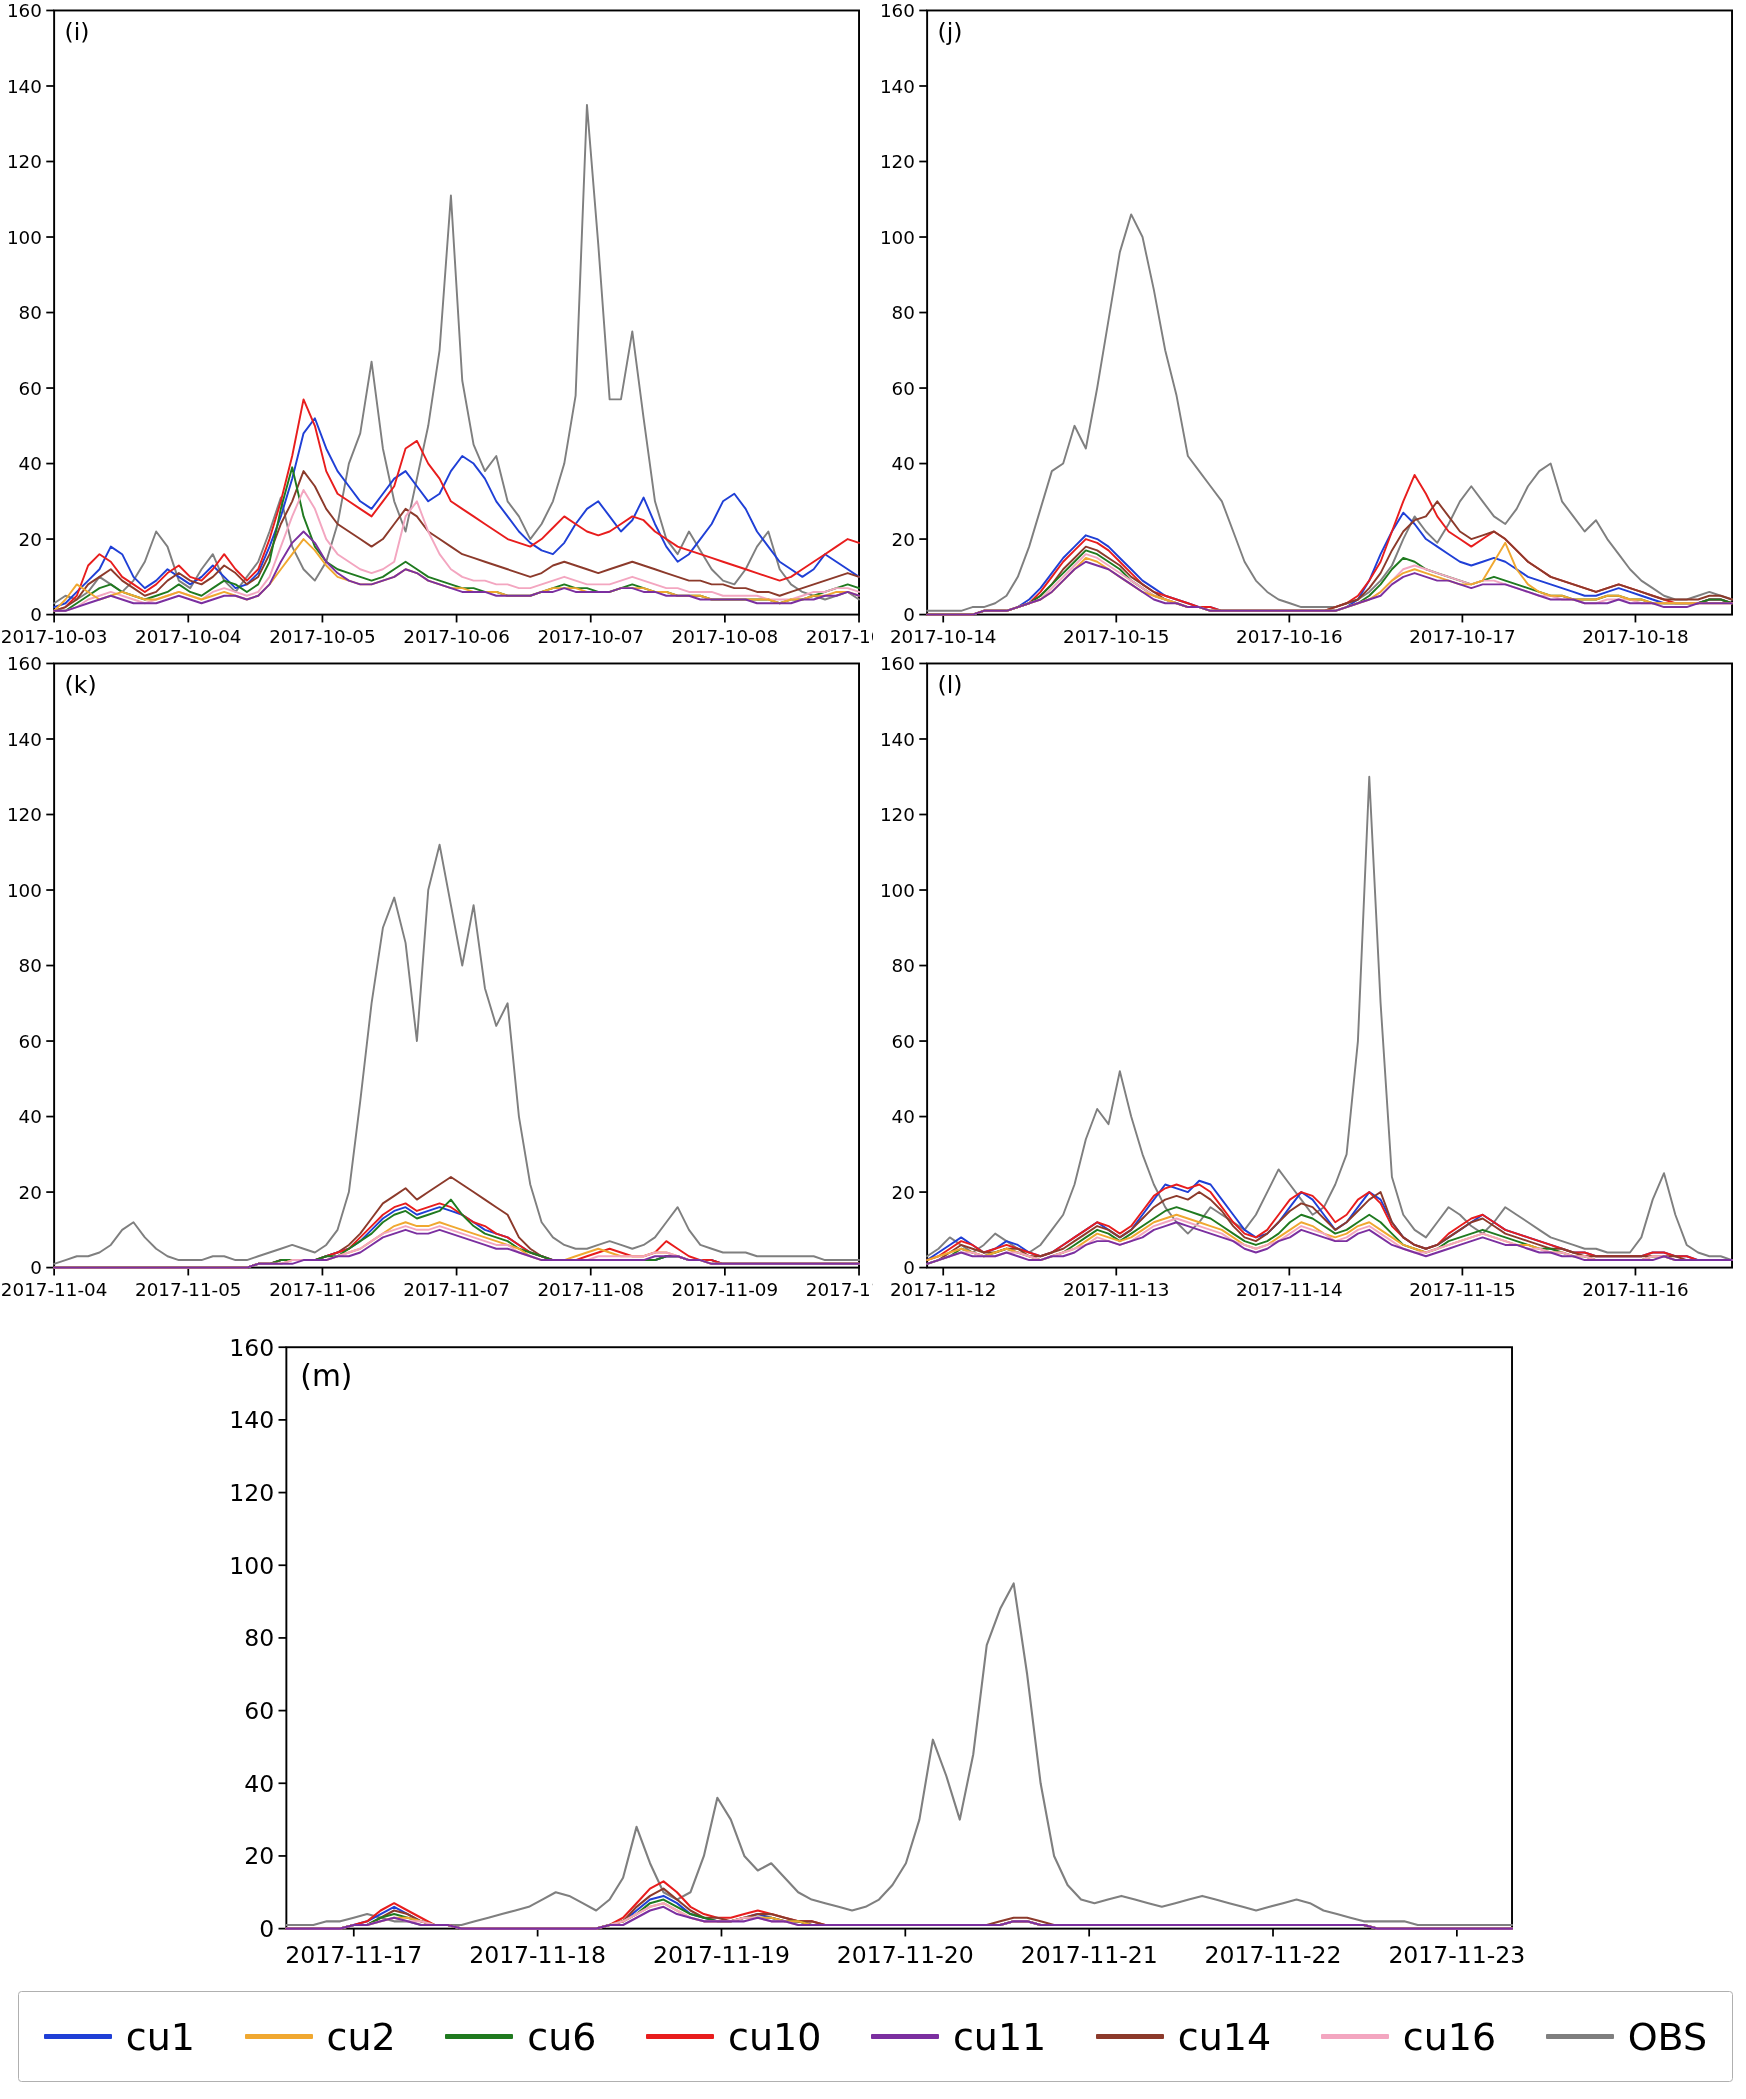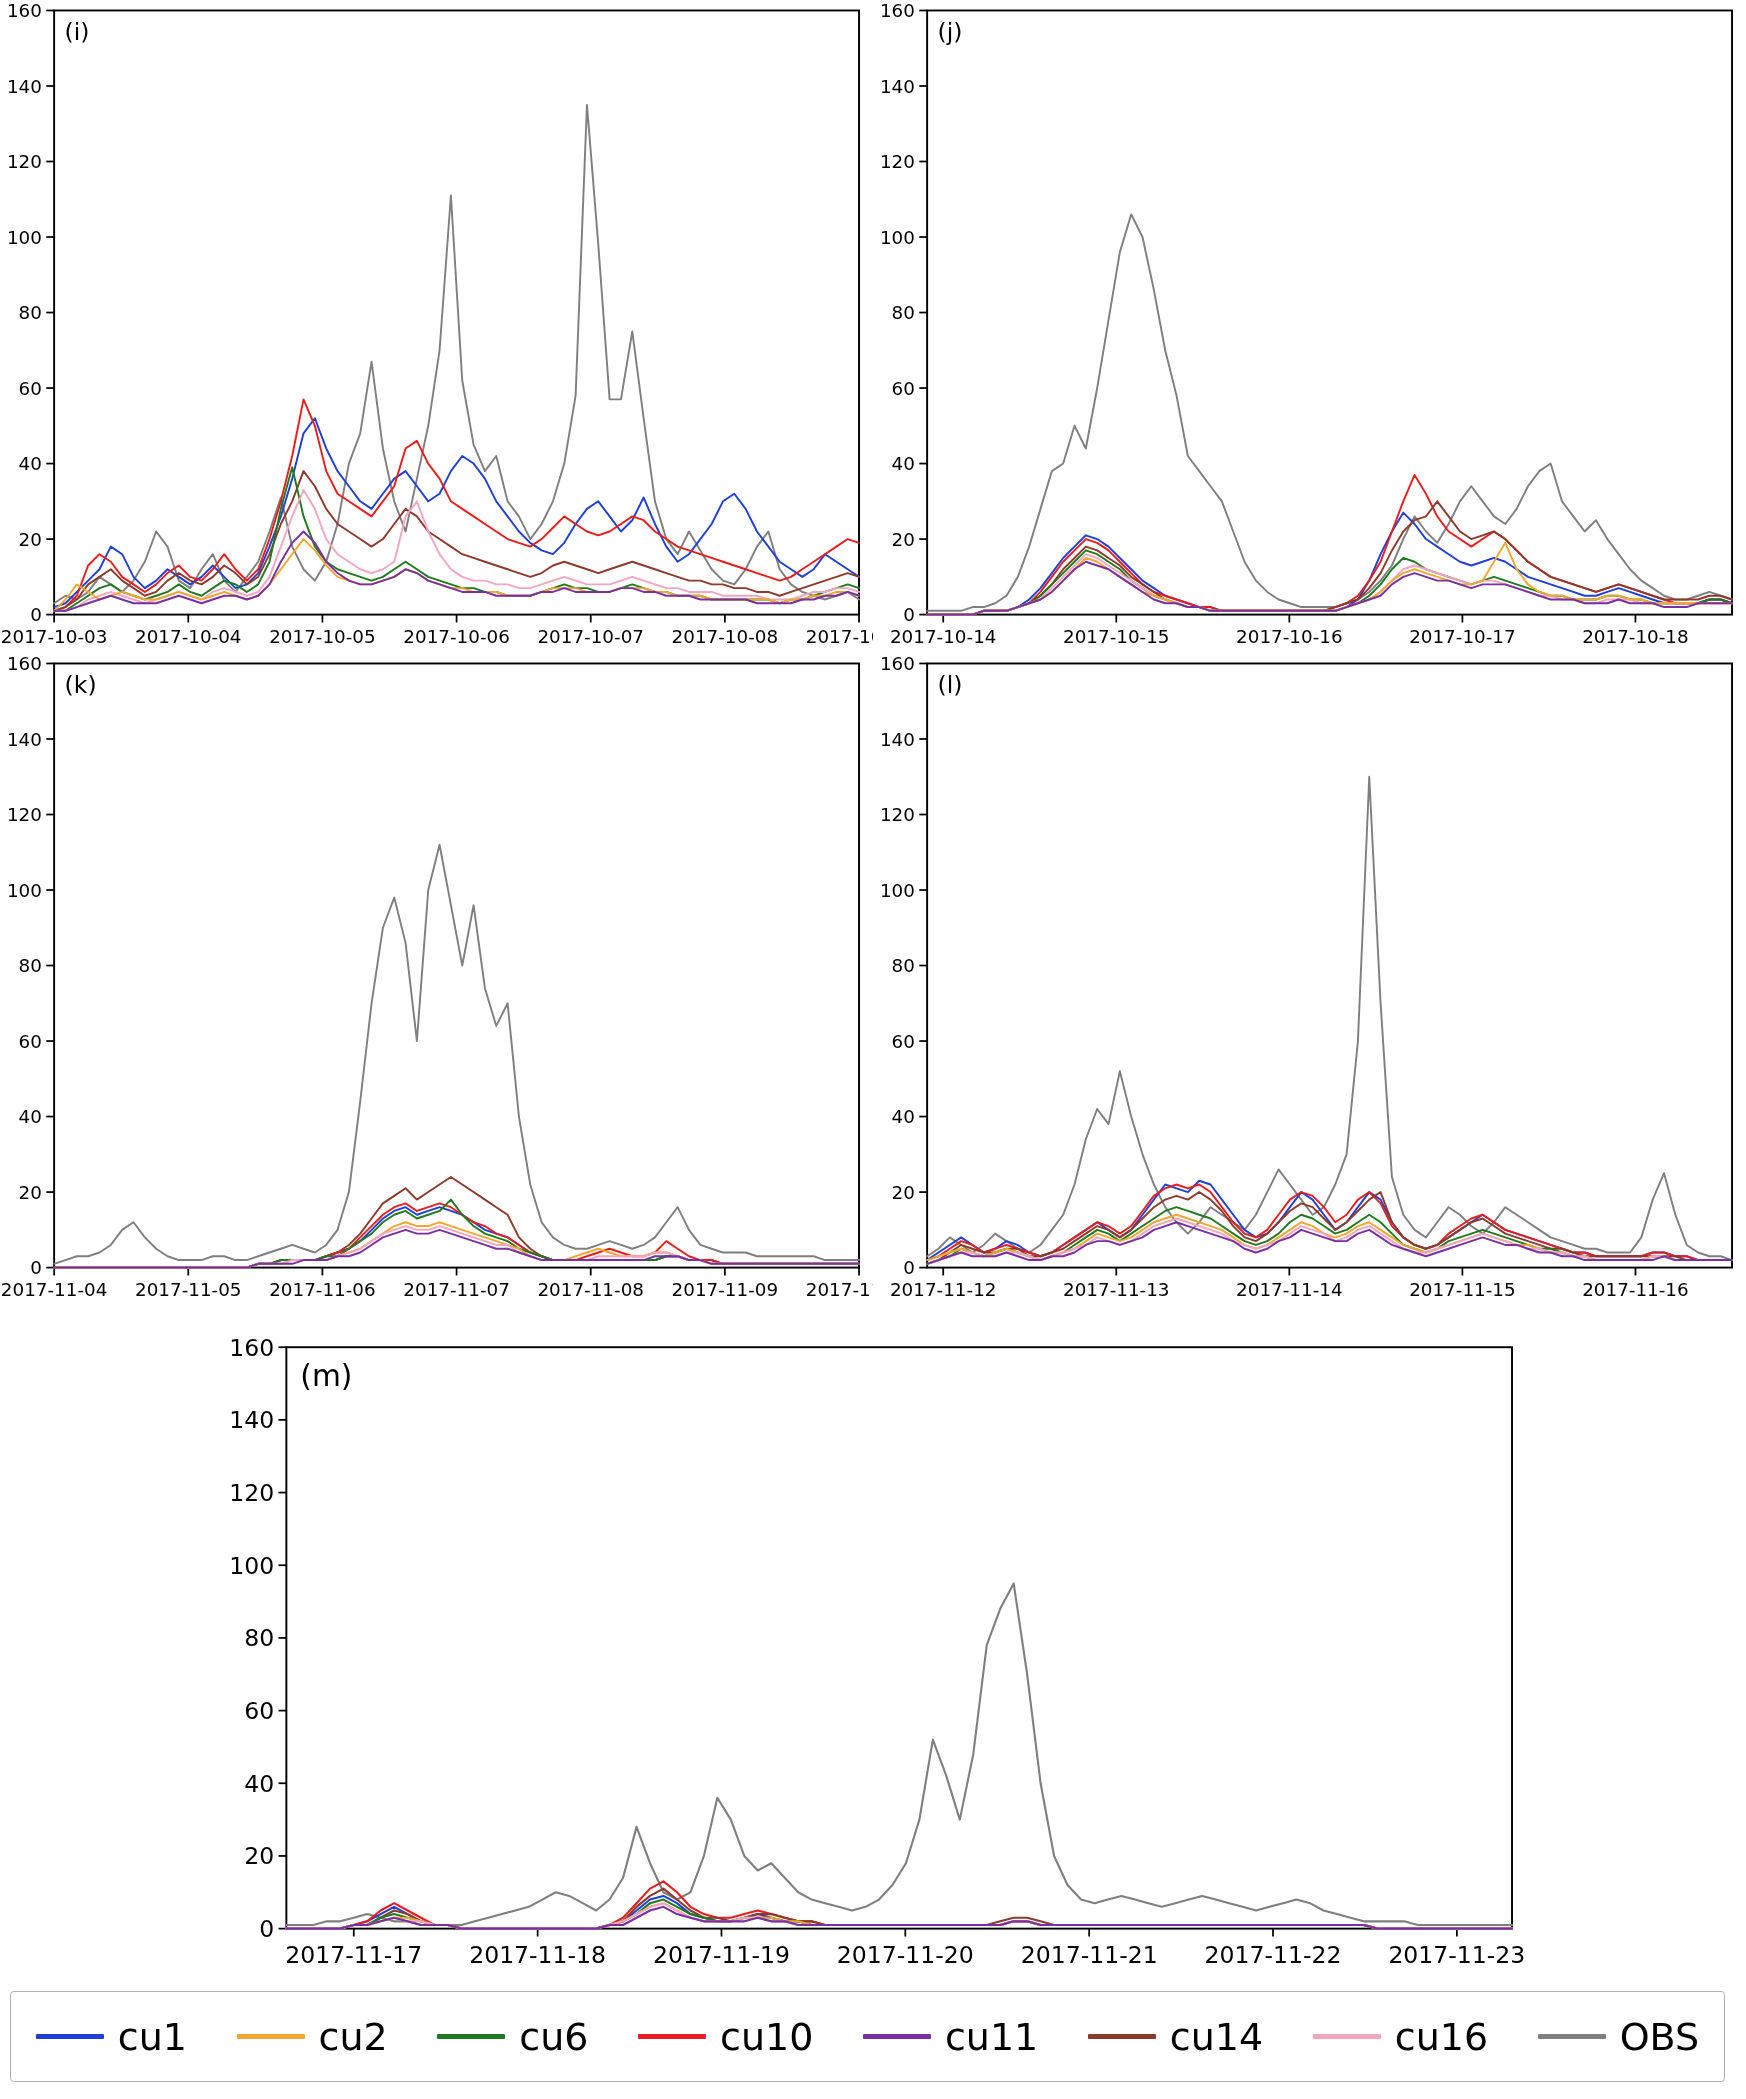--- a/index.html
+++ b/index.html
@@ -21,21 +21,21 @@
     height: 2100px;
   }
   .panel {
     position: absolute;
   }
   .panel svg {
     display: block;
   }
   .legend-box {
     position: absolute;
-    left: 10px;
+    left: 18px;
     top: 1991px;
     width: 1715px;
     height: 91px;
     border: 1.7px solid #b0b0b0;
     border-radius: 3.5px;
     box-sizing: border-box;
     display: flex;
     align-items: center;
     justify-content: space-around;
     background: #ffffff;

